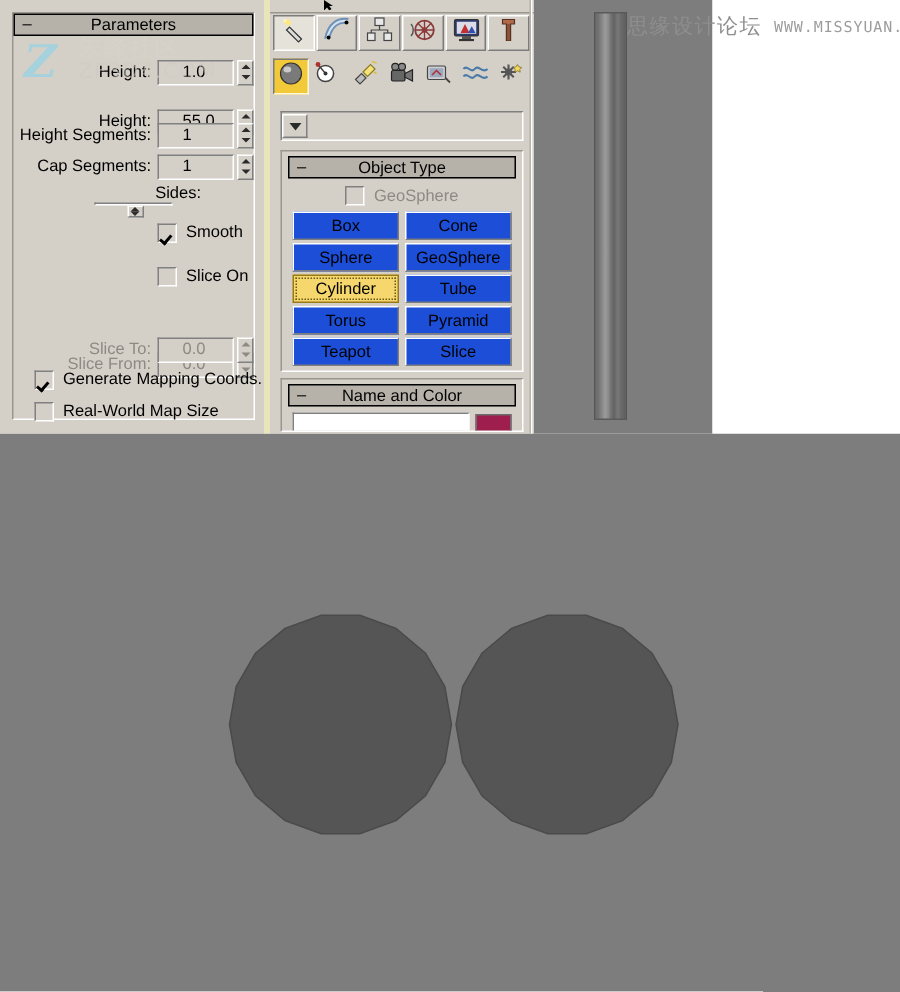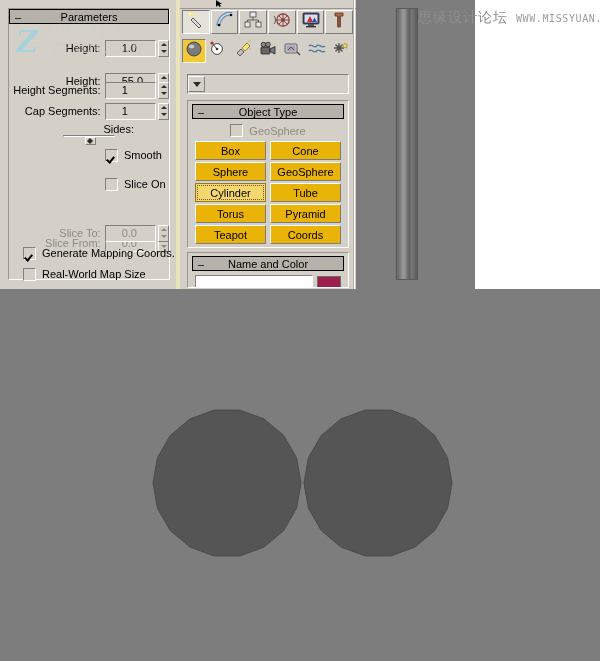--- a/index.html
+++ b/index.html
@@ -351,21 +351,21 @@
   }
   .ot-grid {
     margin-top: 2px;
     display: grid;
     grid-template-columns: 71px 71px;
     gap: 2px 4px;
     justify-content: center;
   }
   .otbtn {
     height: 19px;
-    background: #eab308;
+    background: #1d4ed8;
     border: 1px solid #ffffff;
     border-right-color: #7c7c7c;
     border-bottom-color: #7c7c7c;
     font-size: 11px;
     color: #000;
     display: flex; align-items: center; justify-content: center;
     font-family: "Liberation Sans", sans-serif;
   }
   .otbtn.selected {
     background: #f5d76e;
@@ -656,21 +656,21 @@
         <div class="ot-grid" id="otGrid">
             <div class="otbtn">Box</div>
             <div class="otbtn">Cone</div>
             <div class="otbtn">Sphere</div>
             <div class="otbtn">GeoSphere</div>
             <div class="otbtn selected">Cylinder</div>
             <div class="otbtn">Tube</div>
             <div class="otbtn">Torus</div>
             <div class="otbtn">Pyramid</div>
             <div class="otbtn">Teapot</div>
-            <div class="otbtn">Coords</div>
+            <div class="otbtn">Slice</div>
           </div>
       </div>
     </div>
 
     <div class="rollout" id="nameColorRollout">
       <div class="ro-inner">
         <div class="rollout-head">
           <span class="rh-minus">–</span>
           <span class="rh-title">Name and Color</span>
         </div>

